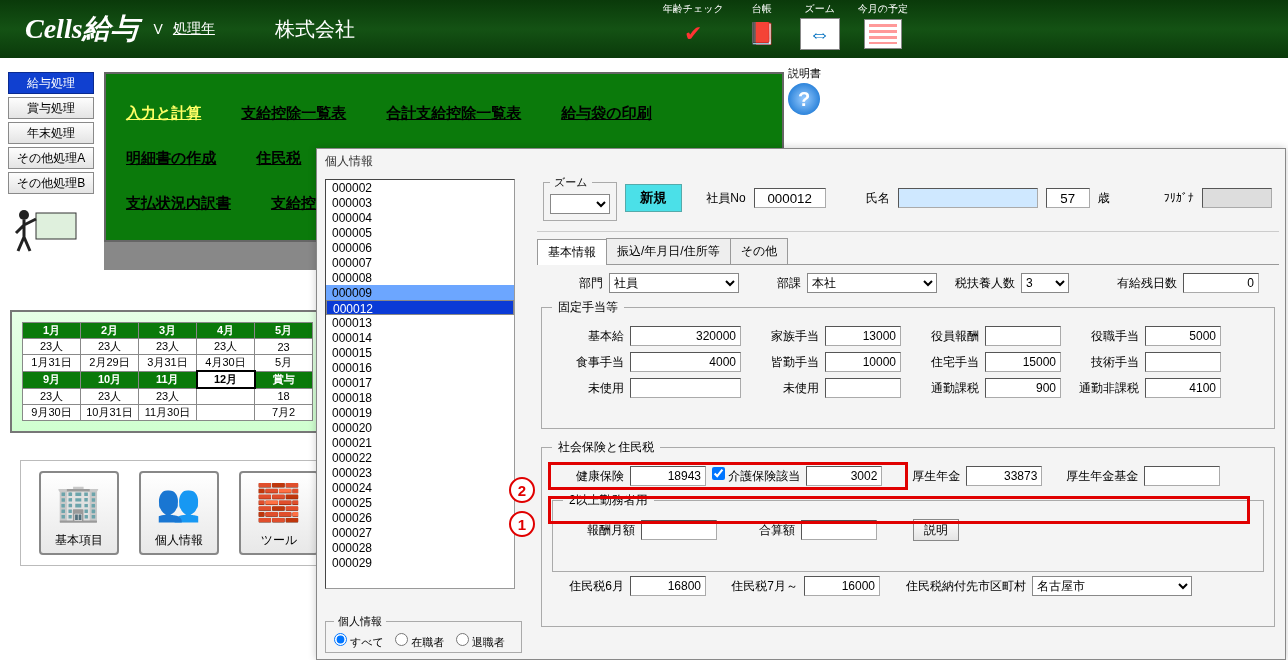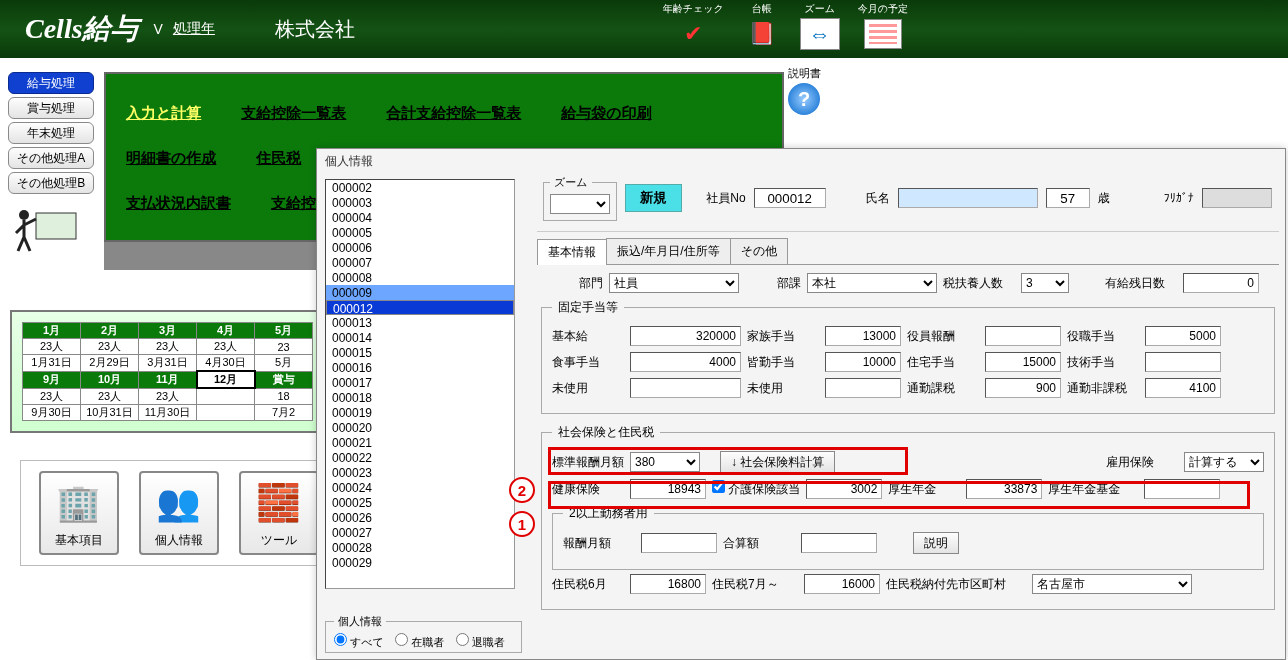--- a/index.html
+++ b/index.html
@@ -13,21 +13,21 @@
 .company { font-size: 20px; margin-left: 60px; }
 .top-icons { position: absolute; right: 380px; top: 0; display: flex; gap: 18px; align-items: flex-start; padding-top: 2px; }
 .top-icon { text-align: center; font-size: 10px; color: #fff; }
 .top-icon .ic { width: 40px; height: 32px; margin: 2px auto 0; display: flex; align-items: center; justify-content: center; font-size: 22px; }
 .zoom-box { background: #fff; border: 1px solid #888; padding: 1px 6px; color: #0070c0; font-size: 22px; }
 .cal-box { background:#fff; border:1px solid #888; width:38px; height:30px; position:relative; }
 .cal-box::before { content:""; position:absolute; inset:4px; background:repeating-linear-gradient(#f99,#f99 3px,#fff 3px,#fff 6px); }
 
 
 .leftcol { position: absolute; top: 72px; left: 8px; width: 88px; }
-.leftcol button { display: block; width: 86px; height: 22px; margin-bottom: 3px; font-size: 12px; background: linear-gradient(#fdfdfd,#e4e4e4); border: 1px solid #8a8a8a; border-radius: 6px; cursor: pointer; }
+.leftcol button { display: block; width: 86px; height: 22px; margin-bottom: 3px; font-size: 12px; background: linear-gradient(#fdfdfd,#e4e4e4); border: 1px solid #8a8a8a; border-radius: 0; cursor: pointer; }
 .leftcol button.active { background: #1040d0; color: #fff; border-color: #0a2a90; }
 .clipart { width: 70px; height: 50px; margin: 6px auto; }
 
 
 .navpanel { position: absolute; top: 72px; left: 104px; width: 680px; height: 170px; background: #0b7a0b; border: 2px solid #666; padding: 30px 20px; }
 .navrow { display: flex; gap: 40px; margin-bottom: 26px; }
 .navrow a { color: #000000; font-size: 15px; font-weight: bold; text-decoration: underline; cursor: pointer; }
 .navrow a.active { color: #ffff66; }
 .navbase { position:absolute; left:104px; top:242px; width:680px; height:28px; background:#888; }
 
@@ -67,26 +67,26 @@
 .zoom-fs legend{ font-size:11px; padding:0 4px;}
 .newbtn { background: #4be0e8; border: 1px solid #5aa; padding: 4px 14px; font-weight: bold; cursor: pointer; }
 .fld { border: 1px inset #aaa; background: #fff; height: 20px; padding: 0 4px; text-align: center; }
 .fld.w60{width:72px}.fld.w120{width:140px}.fld.w40{width:44px}
 .sel { border:1px solid #888; background:#fff; height:20px; }
 
 .tabs { display: flex; border-bottom: 1px solid #999; margin: 6px 0 8px; }
 .tab { padding: 4px 10px; border: 1px solid #999; border-bottom: none; background: #eee; cursor: pointer; font-size: 12px; margin-right:-1px; }
 .tab.active { background: #fff; position: relative; top: 1px; }
 
-fieldset.grp { border: 1px solid #aaa; margin: 6px 4px 10px; padding: 10px 10px 9px; position: relative; }
+fieldset.grp { border: 1px solid #aaa; margin: 6px 4px 10px; padding: 10px 10px 24px; position: relative; }
 fieldset.grp legend { font-size: 12px; padding: 0 6px; }
 
 .row2 { display: flex; align-items: center; gap: 6px; margin-bottom: 6px; flex-wrap: wrap; }
 .lbl { font-size: 12px; min-width: 56px; text-align: right; }
-.lblw { font-size: 12px; min-width: 72px; text-align: left; }
+.lblw { font-size: 12px; min-width: 72px; text-align: right; }
 .inp { border: 1px inset #aaa; background: #fff; height: 20px; width: 76px; text-align: right; padding: 0 4px; font-size: 12px; }
 .inpw { width: 111px; }
 
 
 .redbox { position: absolute; border: 3px solid #e00000; pointer-events: none; }
 .circle { position: absolute; width: 26px; height: 26px; border: 2px solid #e00000; border-radius: 50%; color: #e00000; font-weight: bold; display:flex; align-items:center; justify-content:center; font-size:15px; background:#fff; }
 
 .btn { background: linear-gradient(#fdfdfd,#e4e4e4); border:1px solid #888; padding:2px 10px; height:22px; cursor:pointer; font-size:12px; }
 select.inline { height:20px; border:1px solid #888; background:#fff; font-size:12px; }
 </style>
@@ -308,27 +308,20 @@
         <span class="lblw">通勤課税</span>
           <input class="inp" value="900" style="">
         <span class="lblw">通勤非課税</span>
           <input class="inp" value="4100" style="">
       </div>
     </fieldset>
 
     <fieldset class="grp" style="position:relative">
       <legend>社会保険と住民税</legend>
 
-      <div class="row2" style="position:relative">
-        <span class="lblw">標準報酬月額</span>
-        <select class="inline" style="width:70px"><option>380</option></select>
-        <button class="btn" style="margin-left:14px">↓ 社会保険料計算</button>
-        <span class="lblw" style="margin-left:auto">雇用保険</span>
-        <select class="inline" style="width:80px"><option>計算する</option></select>
-      </div>
 
       <div class="row2">
         <span class="lblw">健康保険</span>
           <input class="inp" value="18943" style="">
         <label><input type="checkbox" checked="" style=""> <span>介護保険該当</span></label>
         <input class="inp" value="3002" style="">
         <span class="lblw">厚生年金</span>
           <input class="inp" value="33873" style="">
         <span class="lblw" style="min-width:90px">厚生年金基金</span>
           <input class="inp" style="">

